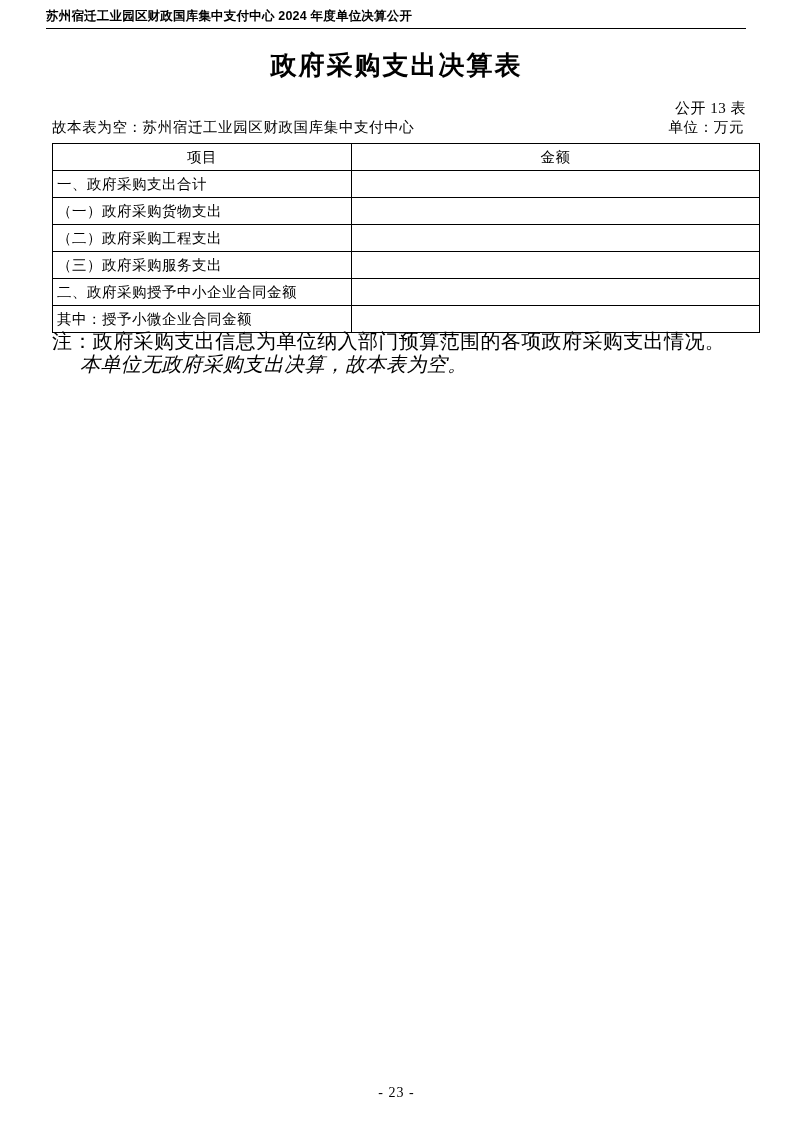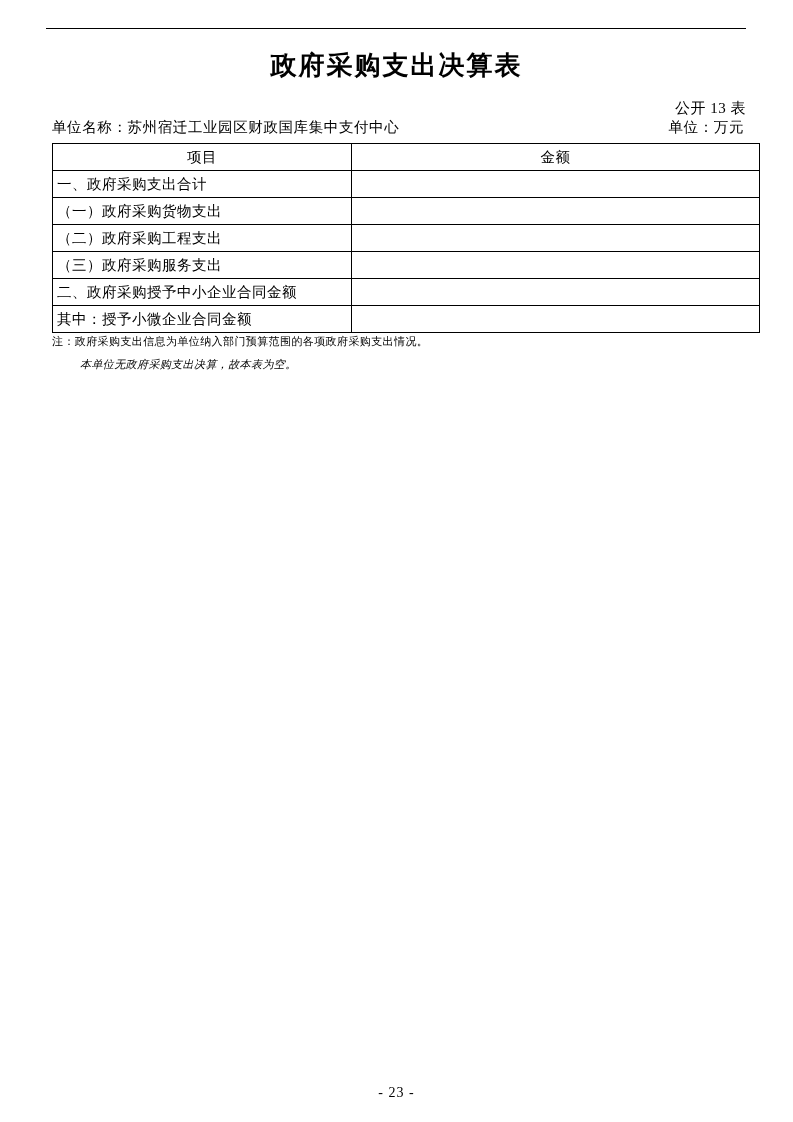--- a/index.html
+++ b/index.html
@@ -115,21 +115,21 @@
   .ind0 { padding-left: 6px; }
   .ind1 { padding-left: 24px; }
   .ind2 { padding-left: 24px; }
 
   
   .notes {
     position: absolute;
     left: 52px;
     top: 330px;
     width: 700px;
-    font-size: 11px;
+    font-size: 20px;
     line-height: 23px;
     letter-spacing: 0.4px;
   }
   .notes .line2 {
     padding-left: 28px;
     font-style: italic;
   }
 
   
   .page-number {
@@ -140,28 +140,31 @@
     text-align: center;
     font-size: 14px;
     letter-spacing: 1px;
   }
 </style>
 </head>
 <body>
 
 <div class="page">
 
+  <div class="header-band">
+    <div class="header-title">苏州宿迁工业园区财政国库集中支付中心 2024 年度单位决算公开</div>
+  </div>
   <div class="header-rule"></div>
 
   <div class="doc-title">政府采购支出决算表</div>
 
   <div class="sheet-no">公开 13 表</div>
 
   <div class="unit-row">
-    <div class="unit-name"><span>单位名称：</span><span>苏州宿迁工业园区财政国库集中支付中心</span></div>
+    <div class="unit-name"><span>故本表为空：</span><span>苏州宿迁工业园区财政国库集中支付中心</span></div>
     <div class="unit-amount">单位：万元</div>
   </div>
 
   <div class="table-wrap">
     <table class="main">
       <tbody>
         <tr>
           <td class="col-item center">项目</td>
           <td class="col-amount center">金额</td>
         </tr>

